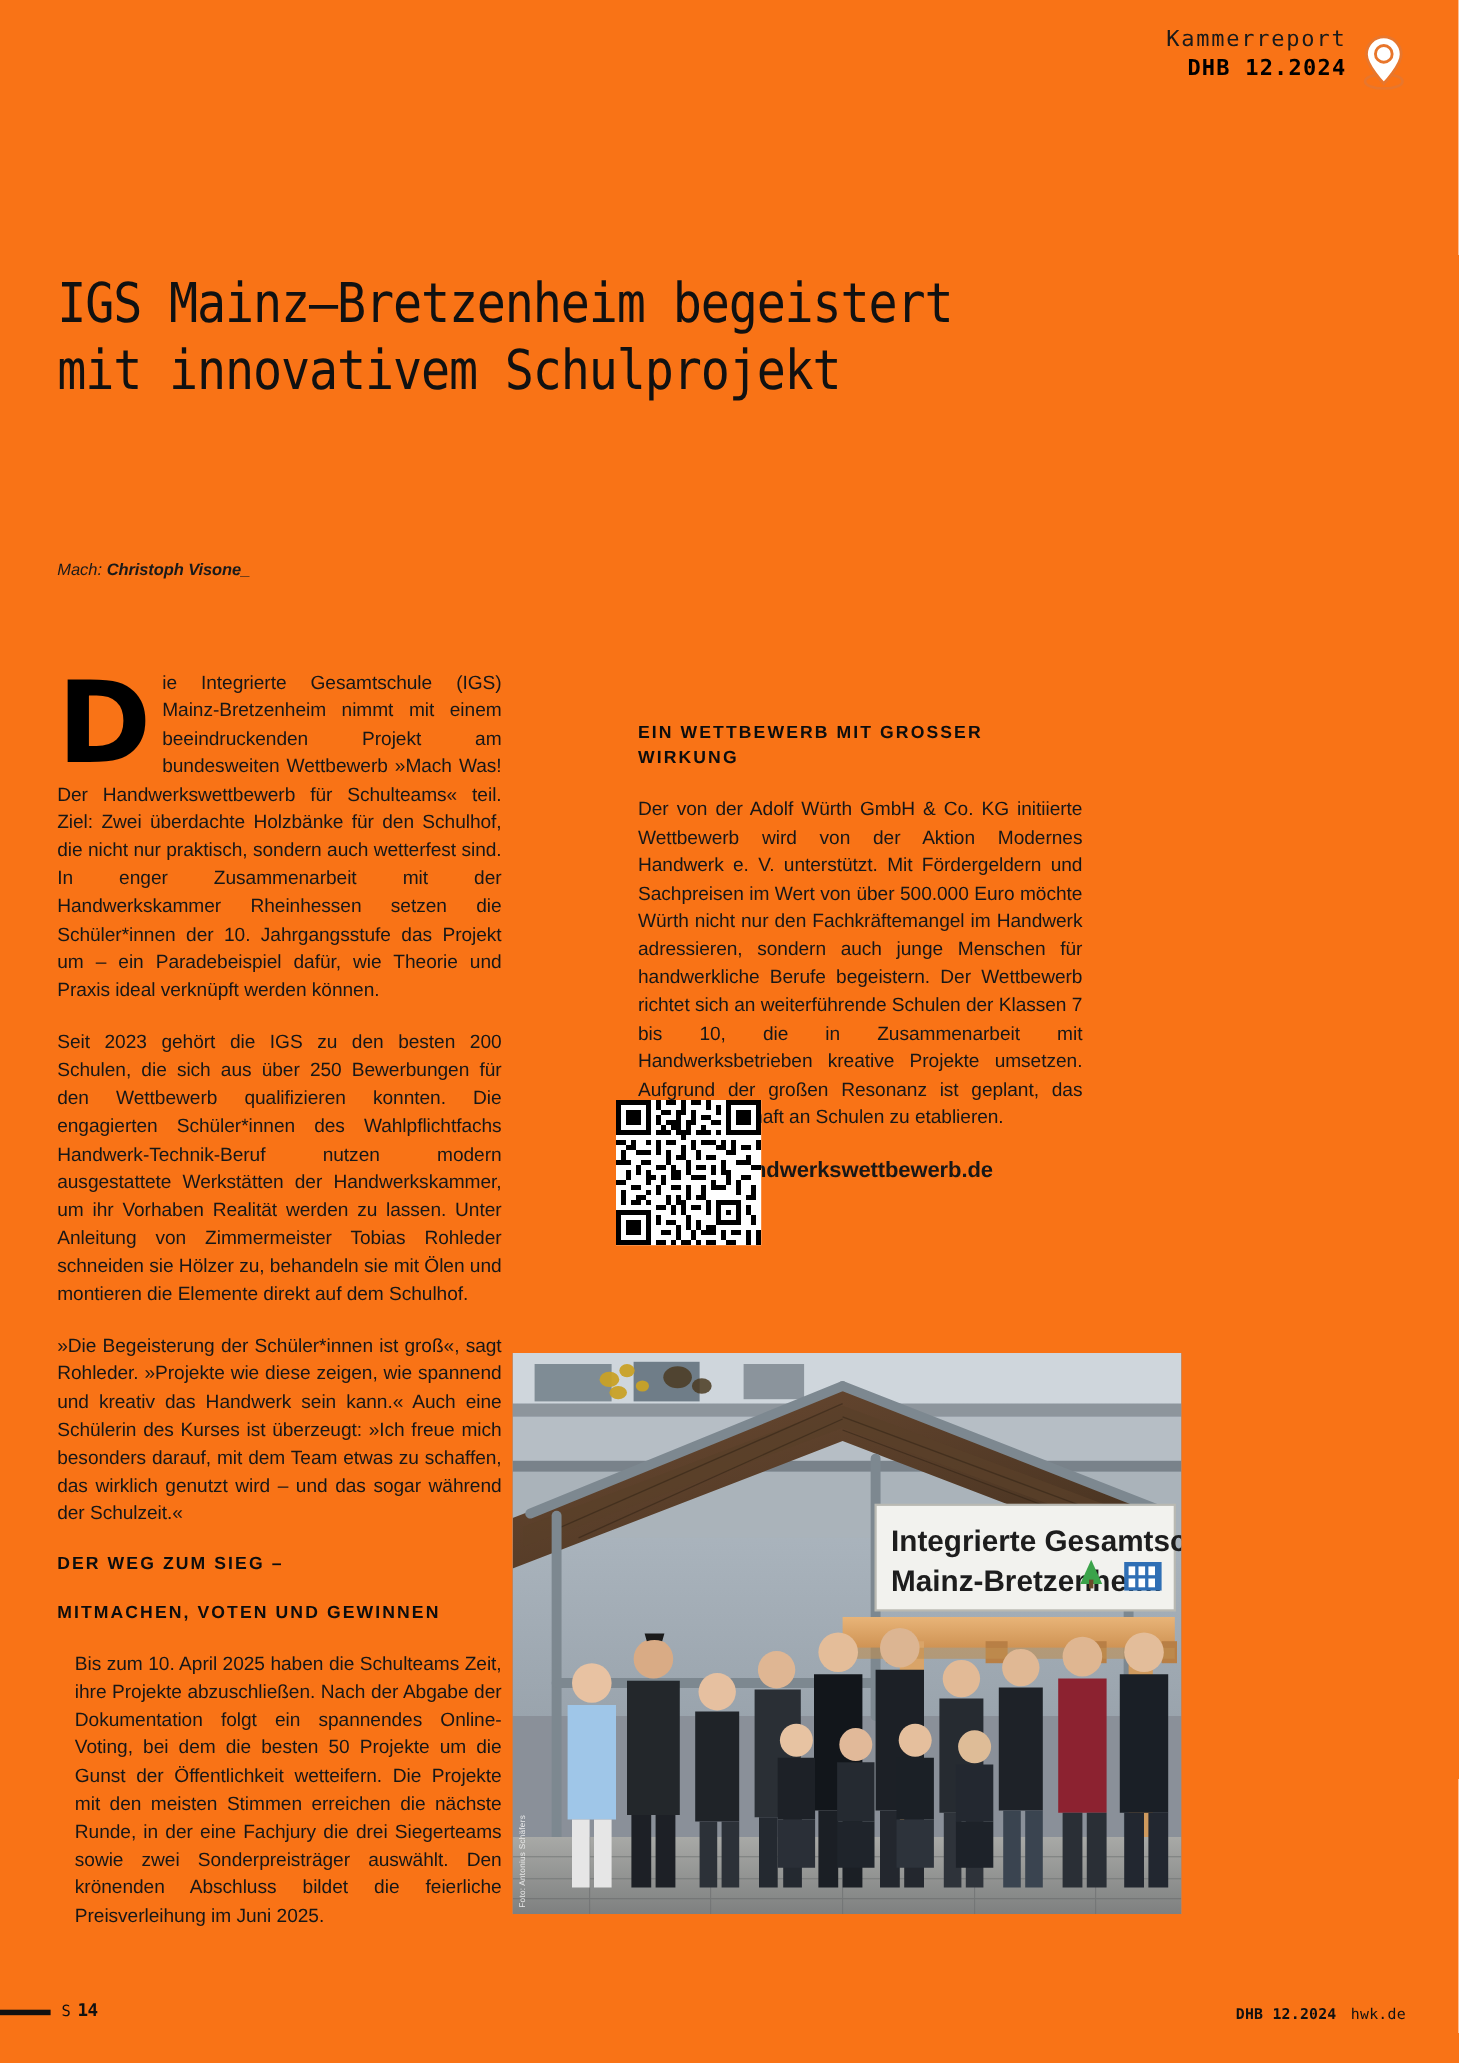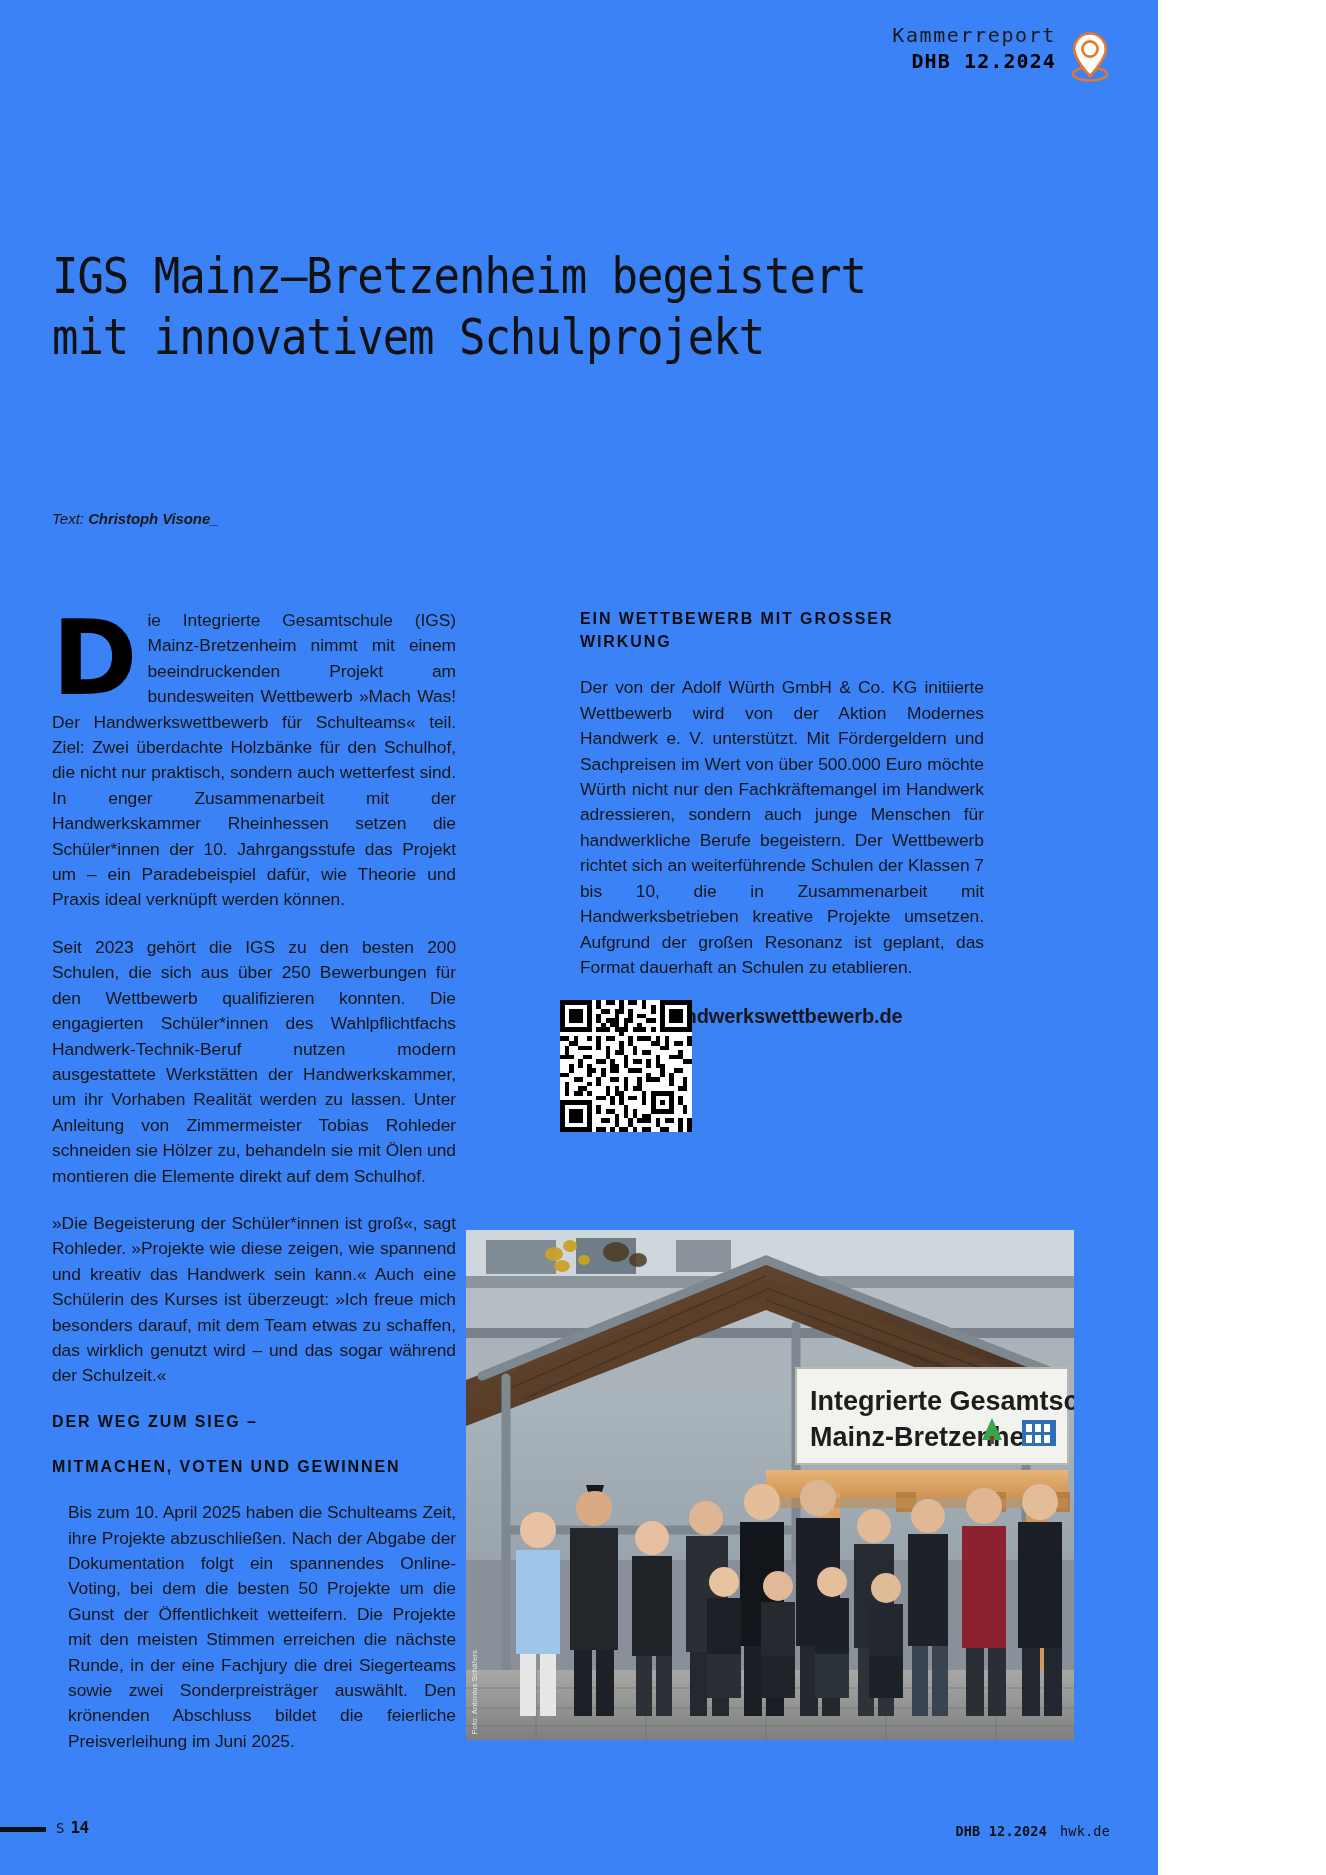--- a/index.html
+++ b/index.html
@@ -6,23 +6,23 @@
     margin: 0;
     padding: 0;
     background: #ffffff;
   }
   body {
     font-family: "Liberation Sans", "DejaVu Sans", sans-serif;
     color: #111111;
   }
   .page {
     position: relative;
-    width: 1158px;
+    width: 1326px;
     height: 1875px;
-    background: #3b82f6;
+    background: #f97316;
     overflow: hidden;
     box-sizing: border-box;
   }
 
   
   .masthead {
     position: absolute;
     top: 24px;
     right: 48px;
     display: flex;
@@ -90,21 +90,21 @@
     position: absolute;
     top: 608px;
     width: 404px;
     font-size: 17.4px;
     line-height: 1.46;
     text-align: justify;
     color: #171717;
     letter-spacing: -0.05px;
   }
   .col-1 { left: 52px; }
-  .col-2 { left: 580px; }
+  .col-2 { left: 580px; margin-top: 48px; }
 
   .col p { margin: 0 0 22px 0; }
   .col p.tight { margin-bottom: 0; margin-left: 16px; }
 
   .dropcap::first-letter {
     float: left;
     font-family: "DejaVu Sans", sans-serif;
     font-weight: 700;
     font-size: 103px;
     line-height: 0.78;
@@ -220,21 +220,21 @@
       <path d="M20 3.5 C11.2 3.5 4.2 10.5 4.2 19.3 C4.2 29.5 20 46 20 46 C20 46 35.8 29.5 35.8 19.3 C35.8 10.5 28.8 3.5 20 3.5 Z" fill="#ffffff" stroke="#E8762C" stroke-width="2.6"></path>
       <circle cx="20" cy="19" r="7.6" fill="none" stroke="#E8762C" stroke-width="2.6"></circle>
     </svg>
 
   </div>
 
   <h1 class="headline">IGS Mainz–Bretzenheim begeistert
 mit innovativem Schulprojekt</h1>
 
   <div class="byline">
-    <span class="lbl">Text:</span>
+    <span class="lbl">Mach:</span>
     <span class="who">Christoph Visone_</span>
   </div>
 
   <div class="col col-1">
     <p class="dropcap">Die Integrierte Gesamtschule (IGS) Mainz-Bretzenheim nimmt mit einem beeindruckenden Projekt am bundesweiten Wettbewerb »Mach Was! Der Handwerkswettbewerb für Schulteams« teil. Ziel: Zwei überdachte Holzbänke für den Schulhof, die nicht nur praktisch, sondern auch wetterfest sind. In enger Zusammenarbeit mit der Handwerkskammer Rheinhessen setzen die Schüler*innen der 10. Jahrgangsstufe das Projekt um – ein Paradebeispiel dafür, wie Theorie und Praxis ideal verknüpft werden können.</p>
     <p>Seit 2023 gehört die IGS zu den besten 200 Schulen, die sich aus über 250 Bewerbungen für den Wettbewerb qualifizieren konnten. Die engagierten Schüler*innen des Wahlpflichtfachs Handwerk-Technik-Beruf nutzen modern ausgestattete Werkstätten der Handwerkskammer, um ihr Vorhaben Realität werden zu lassen. Unter Anleitung von Zimmermeister Tobias Rohleder schneiden sie Hölzer zu, behandeln sie mit Ölen und montieren die Elemente direkt auf dem Schulhof.</p>
     <p>»Die Begeisterung der Schüler*innen ist groß«, sagt Rohleder. »Projekte wie diese zeigen, wie spannend und kreativ das Handwerk sein kann.« Auch eine Schülerin des Kurses ist überzeugt: »Ich freue mich besonders darauf, mit dem Team etwas zu schaffen, das wirklich genutzt wird – und das sogar während der Schulzeit.«</p>
     <p class="subhead">DER WEG ZUM SIEG –</p>
     <p class="subhead">MITMACHEN, VOTEN UND GEWINNEN</p>
     <p class="tight">Bis zum 10. April 2025 haben die Schulteams Zeit, ihre Projekte abzuschließen. Nach der Abgabe der Dokumentation folgt ein spannendes Online-Voting, bei dem die besten 50 Projekte um die Gunst der Öffentlichkeit wetteifern. Die Projekte mit den meisten Stimmen erreichen die nächste Runde, in der eine Fachjury die drei Siegerteams sowie zwei Sonderpreisträger auswählt. Den krönenden Abschluss bildet die feierliche Preisverleihung im Juni 2025.</p>

